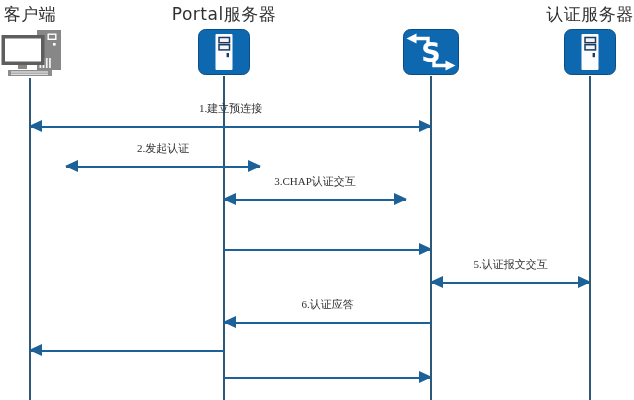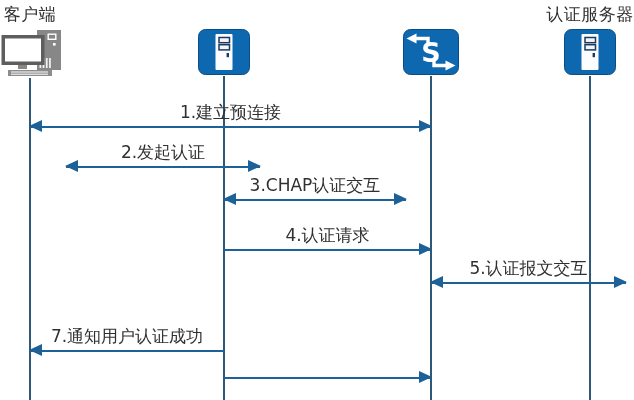--- a/index.html
+++ b/index.html
@@ -2,21 +2,21 @@
 <html style="--icon-blue: #0e68b0; --icon-edge: #0a4d85; --icon-detail: #1b3a5e; --arrow: #1c6198; --lifeline: #2f5876; --text: #303030; --background: #ffffff;"><head>
 <meta charset="utf-8">
 <style>
   html,body{margin:0;padding:0;background:#fff;}
   body{font-family:"DejaVu Sans","Liberation Sans",sans-serif;}
   #stage{position:relative;width:634px;height:400px;background:var(--background,#fff);overflow:hidden;}
   .p-label{position:absolute;top:3px;width:220px;text-align:center;font-size:17px;color:var(--text);letter-spacing:0.5px;}
   .icon{position:absolute;top:29px;line-height:0;}
   .lifeline{position:absolute;width:2px;background:var(--lifeline);}
   .msg{position:absolute;height:34px;}
-  .msg-label{position:absolute;left:0;right:0;top:0;text-align:center;font-size:17px;color:var(--text);white-space:nowrap;}
+  .msg-label{position:absolute;left:0;right:0;top:0;text-align:center;font-size:11px;color:var(--text);white-space:nowrap;font-family:Liberation Serif, serif;}
   .msg-line{position:absolute;left:0;right:0;top:25px;height:2px;background:var(--arrow);}
   .head{position:absolute;top:19px;width:0;height:0;border-top:6px solid transparent;border-bottom:6px solid transparent;}
   .head.r{right:-1px;border-left:13px solid var(--arrow);}
   .head.l{left:-1px;border-right:13px solid var(--arrow);}
 </style>
 </head>
 <body>
 
 <div id="stage">
     <div class="p-label" style="left: -80px;">客户端</div>
@@ -34,20 +34,21 @@
         <rect x="0.5" y="6" width="43" height="30" fill="#5e5e5e"></rect>
         <rect x="4" y="9.5" width="36" height="23" fill="#fff"></rect>
         <rect x="17" y="36" width="9" height="4" fill="#878787"></rect>
         <rect x="7" y="41" width="44" height="6" fill="#8d8d8d"></rect>
         <g stroke="#fff" stroke-width="1">
           <line x1="10" y1="43" x2="47" y2="43"></line>
           <line x1="10" y1="45.2" x2="47" y2="45.2"></line>
         </g>
       </svg></div>
     <div class="lifeline" style="left: 29px; top: 78px; height: 322px;"></div>
+    <div class="p-label" style="left: 114px;">Portal服务器</div>
     <div class="icon" style="left: 198px;"><svg width="52" height="46" viewBox="0 0 52 46">
         <rect x="0.5" y="0.5" width="51" height="45" rx="7" fill="#0e68b0" stroke="#0a4d85"></rect>
         <rect x="17.5" y="5" width="17" height="36" rx="1" fill="#fcfdfe"></rect>
         <rect x="21" y="8.5" width="10.5" height="5.2" fill="#f2f6fa" stroke="#1b3a5e" stroke-width="1.5"></rect>
         <rect x="21" y="15.7" width="10.5" height="5.2" fill="#f2f6fa" stroke="#1b3a5e" stroke-width="1.5"></rect>
         <rect x="28.6" y="24" width="2.4" height="4.2" fill="#1b3a5e"></rect>
       </svg></div>
     <div class="lifeline" style="left: 223px; top: 76px; height: 324px;"></div>
     <div class="icon" style="left: 403px;"><svg width="56" height="46" viewBox="0 0 56 46">
         <rect x="0.5" y="0.5" width="55" height="45" rx="7" fill="#0e68b0" stroke="#0a4d85"></rect>
@@ -79,32 +80,35 @@
       <div class="head r"></div>
       <div class="head l"></div>
     </div>
     <div class="msg" style="left: 224px; top: 174px; width: 182px;">
       <div class="msg-label">3.CHAP认证交互</div>
       <div class="msg-line"></div>
       <div class="head r"></div>
       <div class="head l"></div>
     </div>
     <div class="msg" style="left: 224px; top: 224px; width: 207px;">
-      <div class="msg-label">4.认证请求</div>
       <div class="msg-line"></div>
       <div class="head r"></div>
     </div>
-    <div class="msg" style="left: 431px; top: 257px; width: 159px; padding-left: 36px;">
+    <div class="msg" style="left: 431px; top: 257px; width: 159px;">
       <div class="msg-label">5.认证报文交互</div>
       <div class="msg-line"></div>
       <div class="head r"></div>
       <div class="head l"></div>
     </div>
+    <div class="msg" style="left: 224px; top: 297px; width: 207px;">
+      <div class="msg-label">6.认证应答</div>
+      <div class="msg-line"></div>
+      <div class="head l"></div>
+    </div>
     <div class="msg" style="left: 30px; top: 325px; width: 194px;">
-      <div class="msg-label">7.通知用户认证成功</div>
       <div class="msg-line"></div>
       <div class="head l"></div>
     </div>
     <div class="msg" style="left: 224px; top: 352px; width: 207px;">
       <div class="msg-line"></div>
       <div class="head r"></div>
     </div>
   </div>
 
 </body></html>

